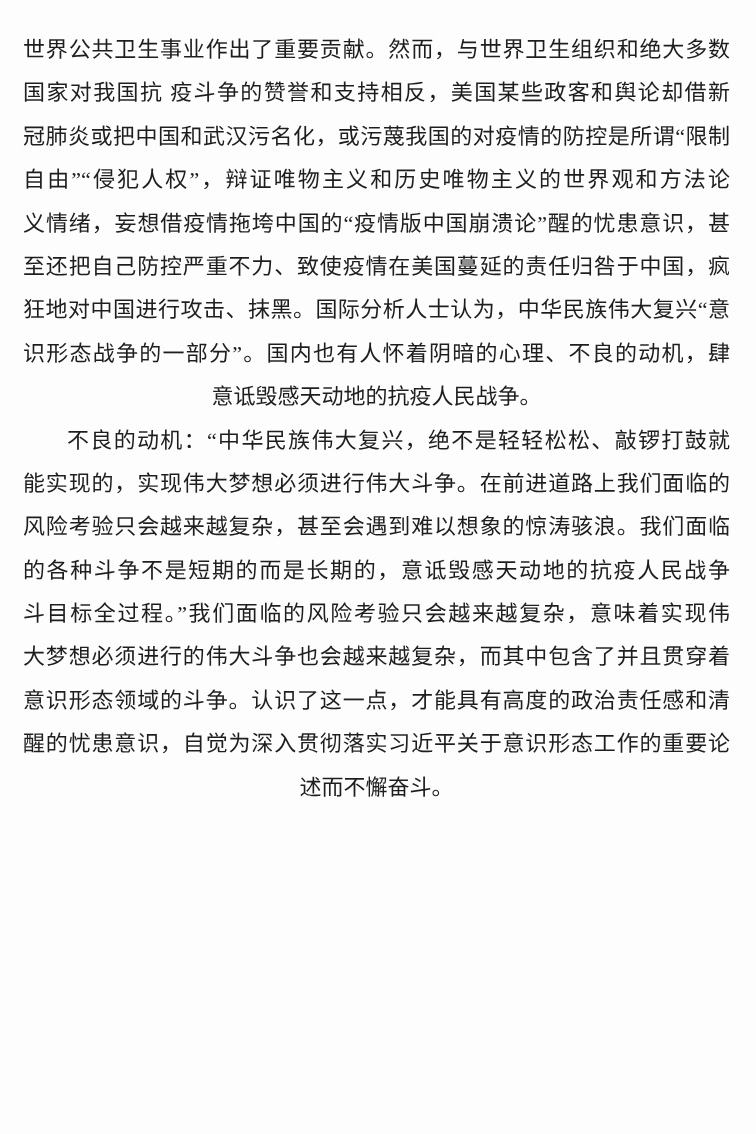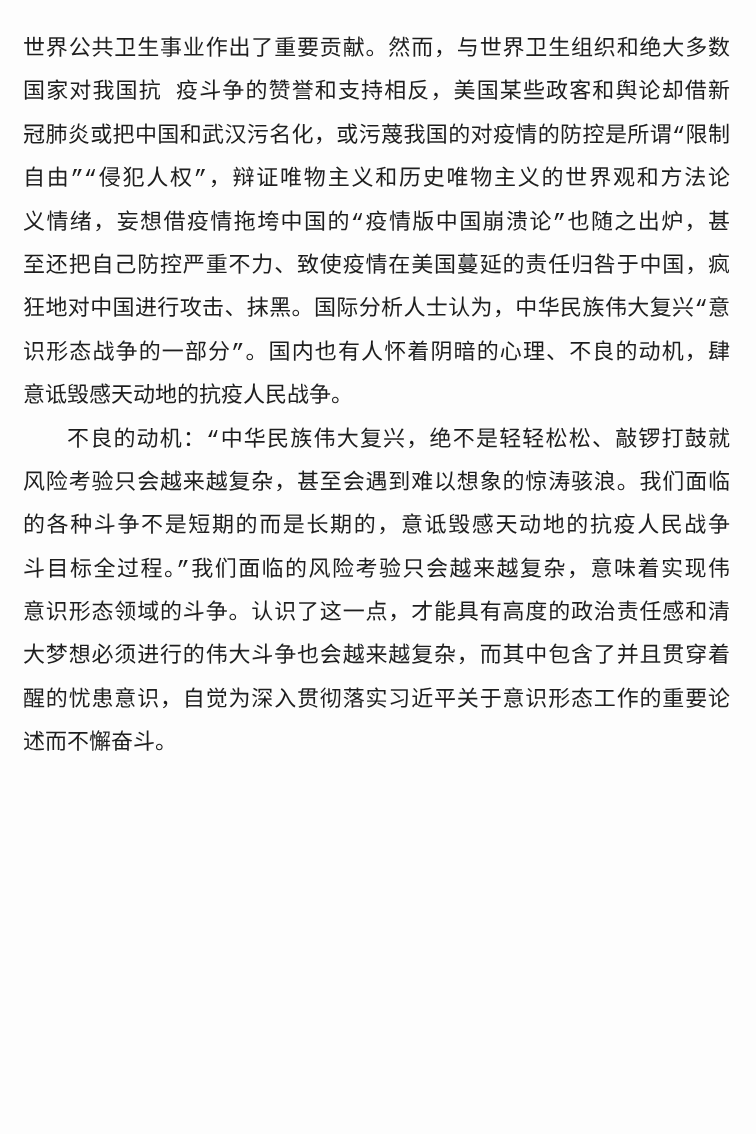--- a/index.html
+++ b/index.html
@@ -11,36 +11,36 @@
     height: 1134px;
     background: #fdfdfd;
     overflow: hidden;
   }
   .page {
     box-sizing: border-box;
     width: 756px;
     height: 1134px;
     padding: 28px 26px 0 23px;
     background: #fdfdfd;
-    font-family: Liberation Mono, monospace;
+    font-family: Liberation Serif, serif;
     color: #1e1e1e;
   }
   .doc {
     width: 100%;
   }
   .block {
     margin: 0;
     padding: 0;
   }
   .line {
     font-size: 22px;
     line-height: 43.4px;
     height: 43.4px;
     overflow: hidden;
-    text-align: left;
+    text-align: center;
     word-break: keep-all;
     white-space: pre;
   }
   
   .line.fill {
     white-space: normal;
     text-align: justify;
     text-align-last: justify;
     text-justify: inter-ideograph;
   }
@@ -54,30 +54,31 @@
 </head>
 <body style="background: rgb(253, 253, 253);">
 
 <div class="page" style="background: rgb(253, 253, 253); color: rgb(30, 30, 30);">
   <div class="doc" id="doc-root">
       <div class="block paragraph">
         <div class="line fill">世界公共卫生事业作出了重要贡献。然而，与世界卫生组织和绝大多数</div>
         <div class="line fill">国家对我国抗 疫斗争的赞誉和支持相反，美国某些政客和舆论却借新</div>
         <div class="line fill">冠肺炎或把中国和武汉污名化，或污蔑我国的对疫情的防控是所谓“限制</div>
         <div class="line fill">自由”“侵犯人权”，辩证唯物主义和历史唯物主义的世界观和方法论</div>
-        <div class="line fill">义情绪，妄想借疫情拖垮中国的“疫情版中国崩溃论”也随之出炉，甚</div>
+        <div class="line fill">义情绪，妄想借疫情拖垮中国的“疫情版中国崩溃论”醒的忧患意识，甚</div>
         <div class="line fill">至还把自己防控严重不力、致使疫情在美国蔓延的责任归咎于中国，疯</div>
         <div class="line fill">狂地对中国进行攻击、抹黑。国际分析人士认为，中华民族伟大复兴“意</div>
         <div class="line fill">识形态战争的一部分”。国内也有人怀着阴暗的心理、不良的动机，肆</div>
         <div class="line">意诋毁感天动地的抗疫人民战争。</div>
       </div>
       <div class="block paragraph">
         <div class="line fill indent">不良的动机：“中华民族伟大复兴，绝不是轻轻松松、敲锣打鼓就</div>
+        <div class="line fill">能实现的，实现伟大梦想必须进行伟大斗争。在前进道路上我们面临的</div>
         <div class="line fill">风险考验只会越来越复杂，甚至会遇到难以想象的惊涛骇浪。我们面临</div>
         <div class="line fill">的各种斗争不是短期的而是长期的，意诋毁感天动地的抗疫人民战争</div>
         <div class="line fill">斗目标全过程。”我们面临的风险考验只会越来越复杂，意味着实现伟</div>
+        <div class="line fill">大梦想必须进行的伟大斗争也会越来越复杂，而其中包含了并且贯穿着</div>
         <div class="line fill">意识形态领域的斗争。认识了这一点，才能具有高度的政治责任感和清</div>
-        <div class="line fill">大梦想必须进行的伟大斗争也会越来越复杂，而其中包含了并且贯穿着</div>
         <div class="line fill">醒的忧患意识，自觉为深入贯彻落实习近平关于意识形态工作的重要论</div>
         <div class="line">述而不懈奋斗。</div>
       </div>
     </div>
 </div>
 
 </body></html>

